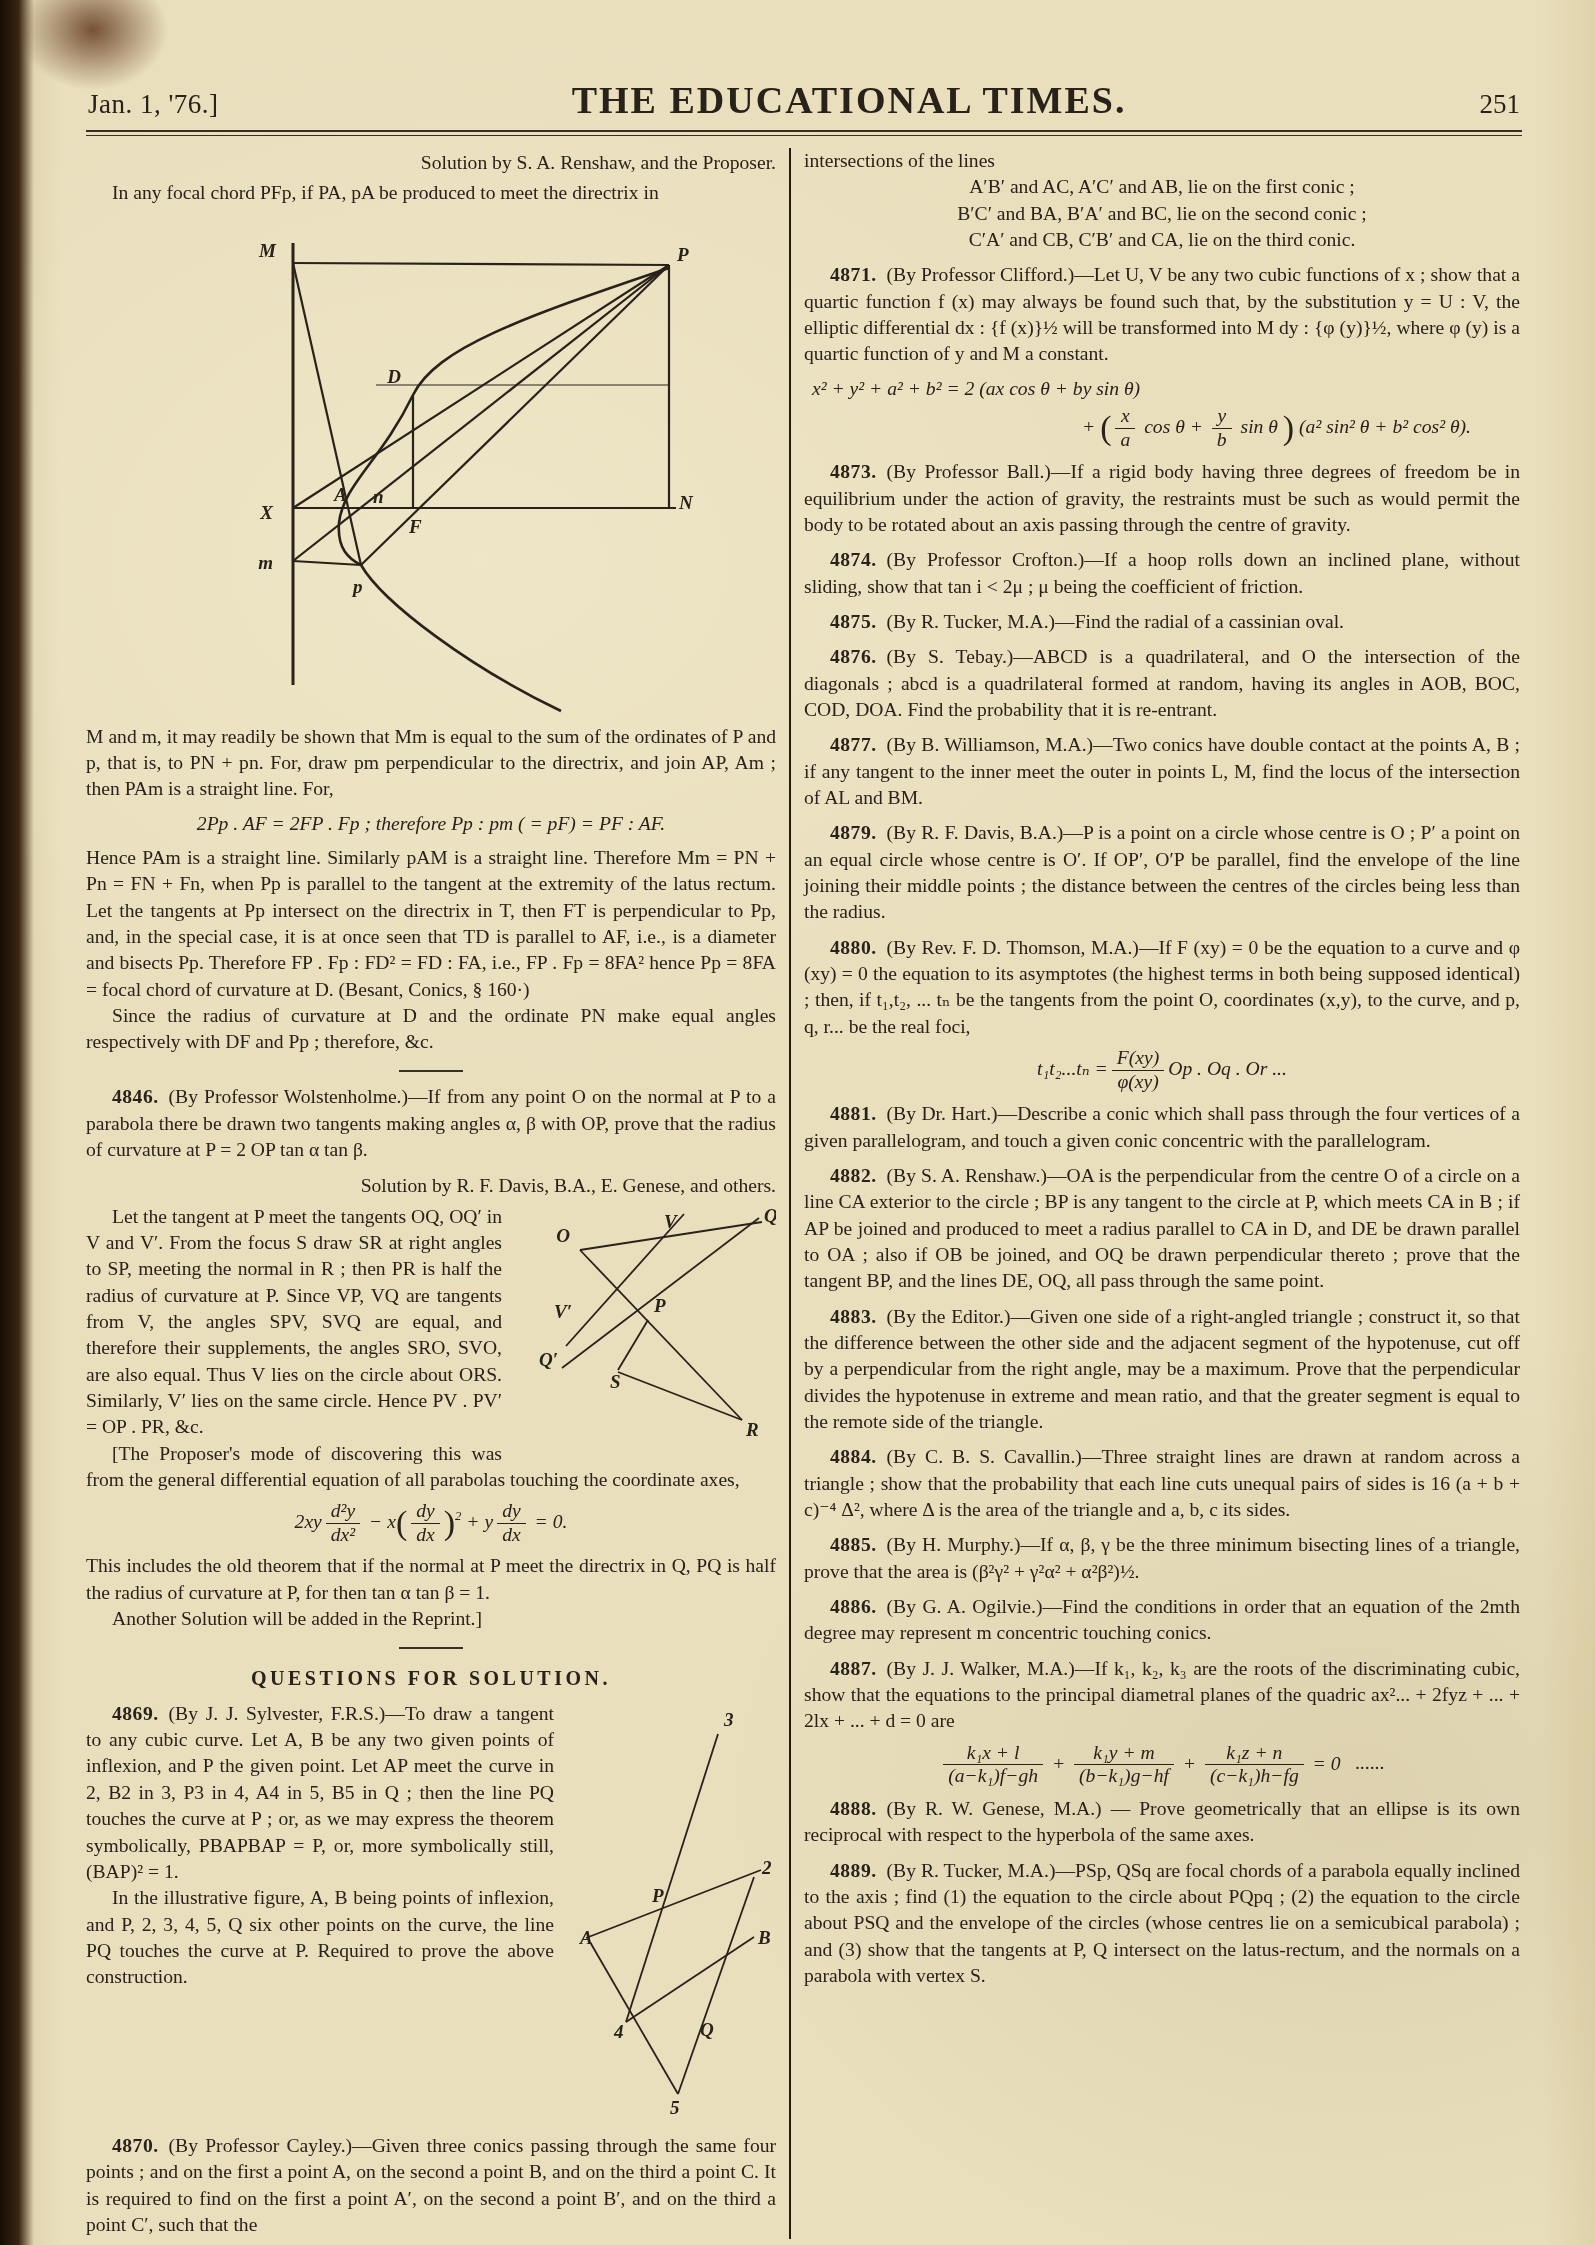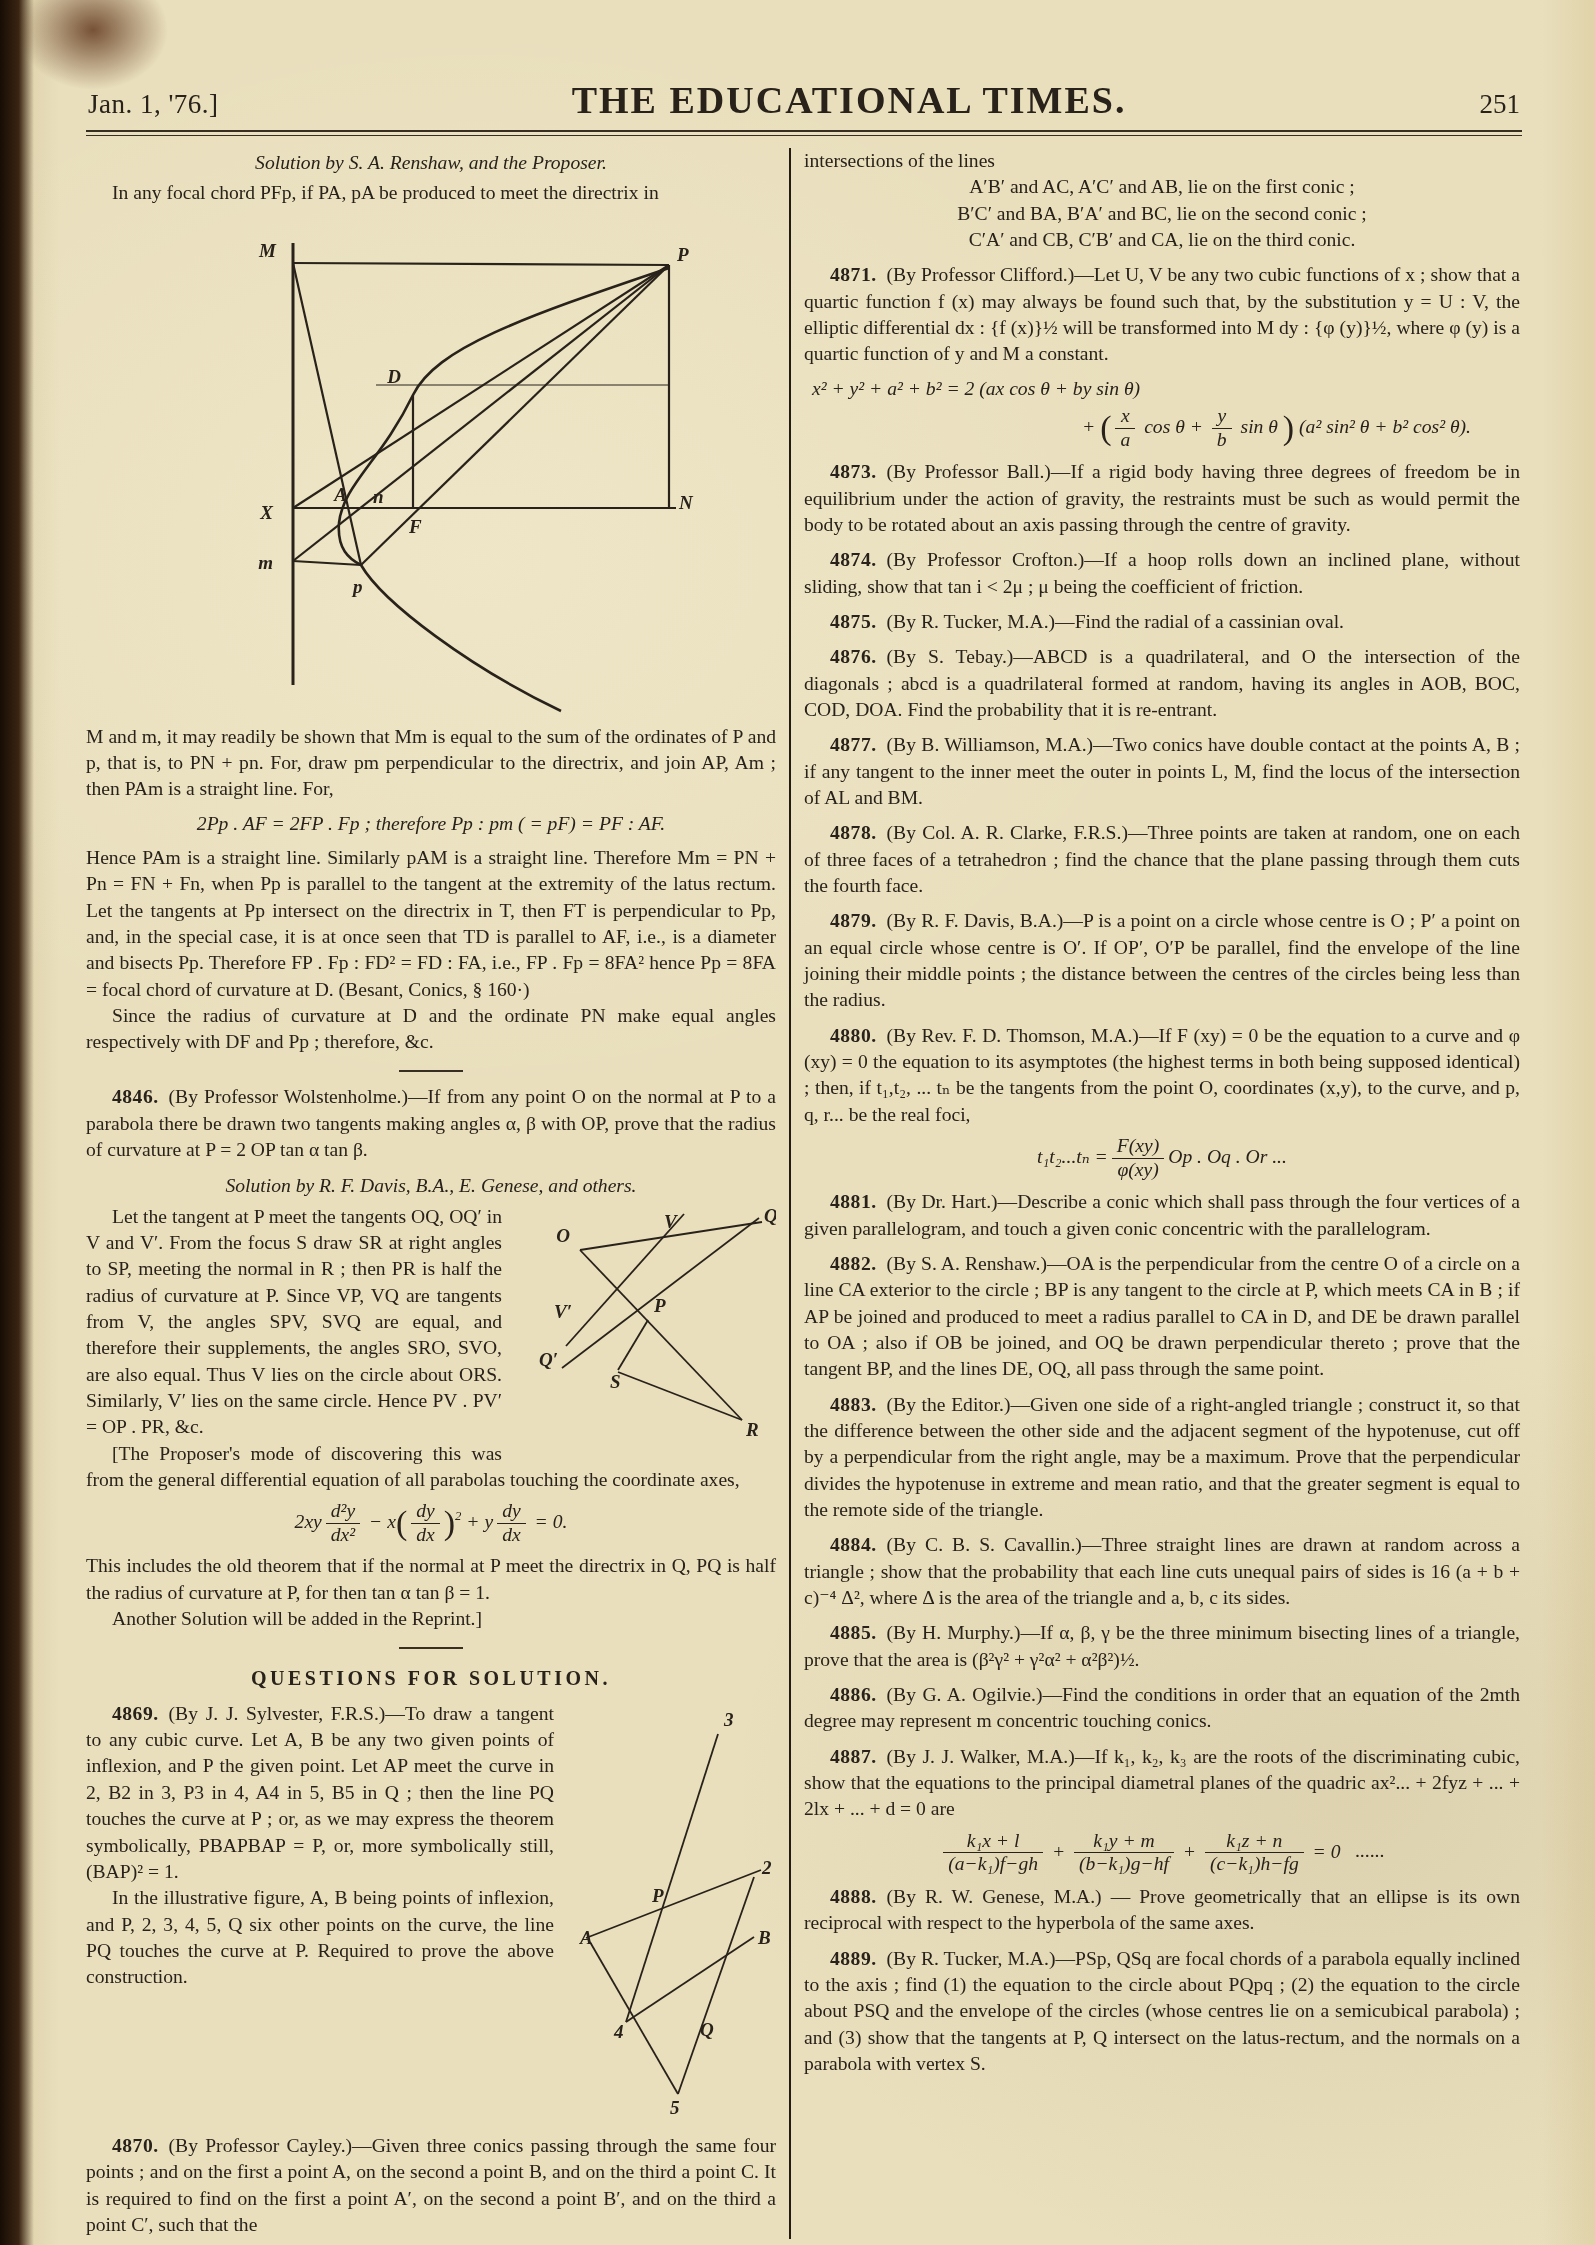--- a/index.html
+++ b/index.html
@@ -25,21 +25,21 @@
   .masthead-page{font-size:27px;}
   .rule-double{height:6px;border-top:2.6px solid var(--rule);border-bottom:1.2px solid var(--rule);margin-bottom:12px;}
   main{display:flex;align-items:flex-start;}
   .col{font-size:19.6px;line-height:1.345;text-align:justify;}
   .col.left{width:690px;}
   .col.right{width:716px;}
   .col-divider{width:2px;align-self:stretch;background:linear-gradient(#241c12,#241c12);margin:0 13px 0 13px;min-height:2050px;}
   p{margin:0;}
   .indent{text-indent:26px;}
   .center{text-align:center;text-indent:0;}
-  .sol-head{font-style:italic;text-align:center;margin:2px 0 4px 0;}
+  .sol-head{text-align:right;margin:2px 0 4px 0;}
   .sep-rule{width:64px;height:2.4px;background:var(--rule);margin:14px auto 12px auto;}
   .prob{text-indent:26px;margin-top:9px;}
   .pnum{font-weight:bold;letter-spacing:.5px;margin-right:10px;}
   .qfs-head{font-weight:bold;text-align:center;letter-spacing:3.5px;font-size:20px;margin:16px 0 8px 0;}
   .eq{text-align:center;font-style:italic;margin:8px 0;text-indent:0;}
   .frac{display:inline-block;vertical-align:middle;text-align:center;line-height:1.05;margin:0 4px;}
   .frac .fnum{display:block;border-bottom:1.4px solid var(--ink);padding:0 5px 1px 5px;}
   .frac .fden{display:block;padding:1px 5px 0 5px;}
   .bigp{font-size:34px;font-style:normal;vertical-align:middle;line-height:.8;}
   sup{font-size:.65em;}
@@ -200,21 +200,20 @@
             <span class="bigp">)</span>
             <span>(a² sin² θ + b² cos² θ).</span>
           </span>
         </div>
 
         <p class="prob"><span class="pnum">4873.</span><span>(By Professor Ball.)—If a rigid body having three degrees of freedom be in equilibrium under the action of gravity, the restraints must be such as would permit the body to be rotated about an axis passing through the centre of gravity.</span></p>
         <p class="prob"><span class="pnum">4874.</span><span>(By Professor Crofton.)—If a hoop rolls down an inclined plane, without sliding, show that tan i &lt; 2μ ; μ being the coefficient of friction.</span></p>
         <p class="prob"><span class="pnum">4875.</span><span>(By R. Tucker, M.A.)—Find the radial of a cassinian oval.</span></p>
         <p class="prob"><span class="pnum">4876.</span><span>(By S. Tebay.)—ABCD is a quadrilateral, and O the intersection of the diagonals ; abcd is a quadrilateral formed at random, having its angles in AOB, BOC, COD, DOA.  Find the probability that it is re-entrant.</span></p>
         <p class="prob"><span class="pnum">4877.</span><span>(By B. Williamson, M.A.)—Two conics have double contact at the points A, B ; if any tangent to the inner meet the outer in points L, M, find the locus of the intersection of AL and BM.</span></p>
-        <p class="prob"><span class="pnum">4878.</span><span>(By Col. A. R. Clarke, F.R.S.)—Three points are taken at random, one on each of three faces of a tetrahedron ; find the chance that the plane passing through them cuts the fourth face.</span></p>
         <p class="prob"><span class="pnum">4879.</span><span>(By R. F. Davis, B.A.)—P is a point on a circle whose centre is O ; P′ a point on an equal circle whose centre is O′.  If OP′, O′P be parallel, find the envelope of the line joining their middle points ; the distance between the centres of the circles being less than the radius.</span></p>
 
         <p class="prob"><span class="pnum">4880.</span><span>(By Rev. F. D. Thomson, M.A.)—If F (xy) = 0 be the equation to a curve and φ (xy) = 0 the equation to its asymptotes (the highest terms in both being supposed identical) ; then, if t₁,t₂, ... tₙ be the tangents from the point O, coordinates (x,y), to the curve, and p, q, r... be the real foci,</span></p>
         <div class="eq">
           <span>t₁t₂...tₙ =</span><span class="frac"><span class="fnum">F(xy)</span><span class="fden">φ(xy)</span></span><span>Op . Oq . Or ...</span>
         </div>
 
         <p class="prob"><span class="pnum">4881.</span><span>(By Dr. Hart.)—Describe a conic which shall pass through the four vertices of a given parallelogram, and touch a given conic concentric with the parallelogram.</span></p>
         <p class="prob"><span class="pnum">4882.</span><span>(By S. A. Renshaw.)—OA is the perpendicular from the centre O of a circle on a line CA exterior to the circle ; BP is any tangent to the circle at P, which meets CA in B ; if AP be joined and produced to meet a radius parallel to CA in D, and DE be drawn parallel to OA ; also if OB be joined, and OQ be drawn perpendicular thereto ; prove that the tangent BP, and the lines DE, OQ, all pass through the same point.</span></p>
         <p class="prob"><span class="pnum">4883.</span><span>(By the Editor.)—Given one side of a right-angled triangle ; construct it, so that the difference between the other side and the adjacent segment of the hypotenuse, cut off by a perpendicular from the right angle, may be a maximum.  Prove that the perpendicular divides the hypotenuse in extreme and mean ratio, and that the greater segment is equal to the remote side of the triangle.</span></p>

